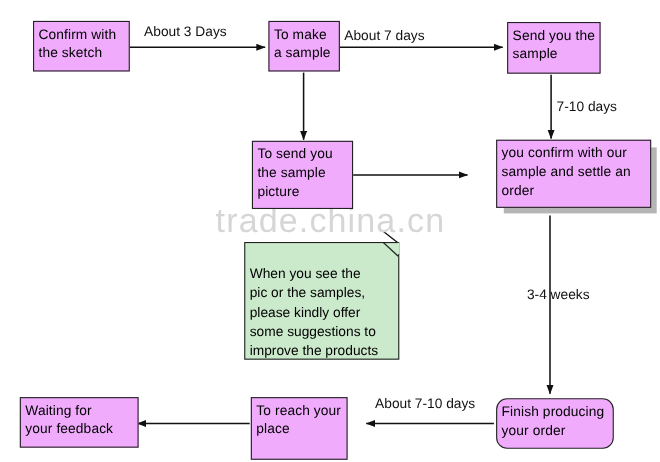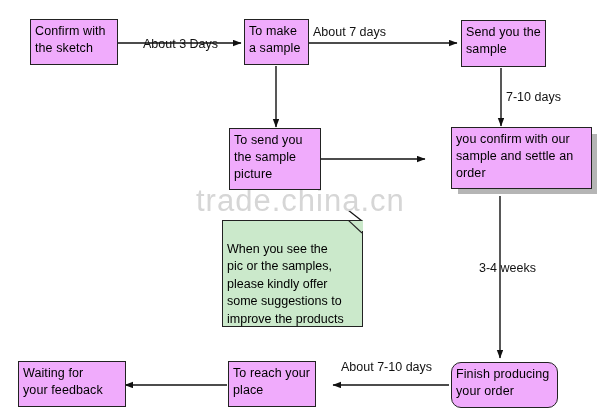--- a/index.html
+++ b/index.html
@@ -130,39 +130,39 @@
 the sample
 picture</div>
 
   <div class="node shadowed" style="left:427px; top:127px; width:141px; height:62px;margin-left:24px;">you confirm with our
 sample and settle an
 order</div>
 
   <div class="node" style="left:451px; top:362px; width:107px; height:46px;border-radius:10px;">Finish producing
 your order</div>
 
-  <div class="node" style="left:228px; top:361px; width:88px; height:46px;">To reach your
+  <div class="node" style="left:228px; top:361px; width:88px; height:57px;">To reach your
 place</div>
 
   <div class="node" style="left:18px; top:361px; width:108px; height:46px;">Waiting for
 your feedback</div>
 
   <div class="note" style="left:222px; top:220px; width:141px; height:107px;">
     <span>When you see the
 pic or the samples,
 please kindly offer
 some suggestions to
 improve the products</span>
     <span class="note-fold"></span>
     <svg class="note-fold-line" viewBox="0 0 15 15">
       <path d="M0,0 L14,13" stroke="#222222" stroke-width="1.1" fill="none"></path>
     </svg>
   </div>
 
-  <div class="edge-label" style="left:131px; top:37px;margin-left:12px;">About 3 Days</div>
+  <div class="edge-label" style="left:131px; top:22px;">About 3 Days</div>
 
   <div class="edge-label" style="left:313px; top:25px;">About 7 days</div>
 
   <div class="edge-label" style="left:506px; top:90px;">7-10 days</div>
 
   <div class="edge-label" style="left:479px; top:261px;">3-4 weeks</div>
 
   <div class="edge-label" style="left:341px; top:360px;">About 7-10 days</div>
 
 </div>

